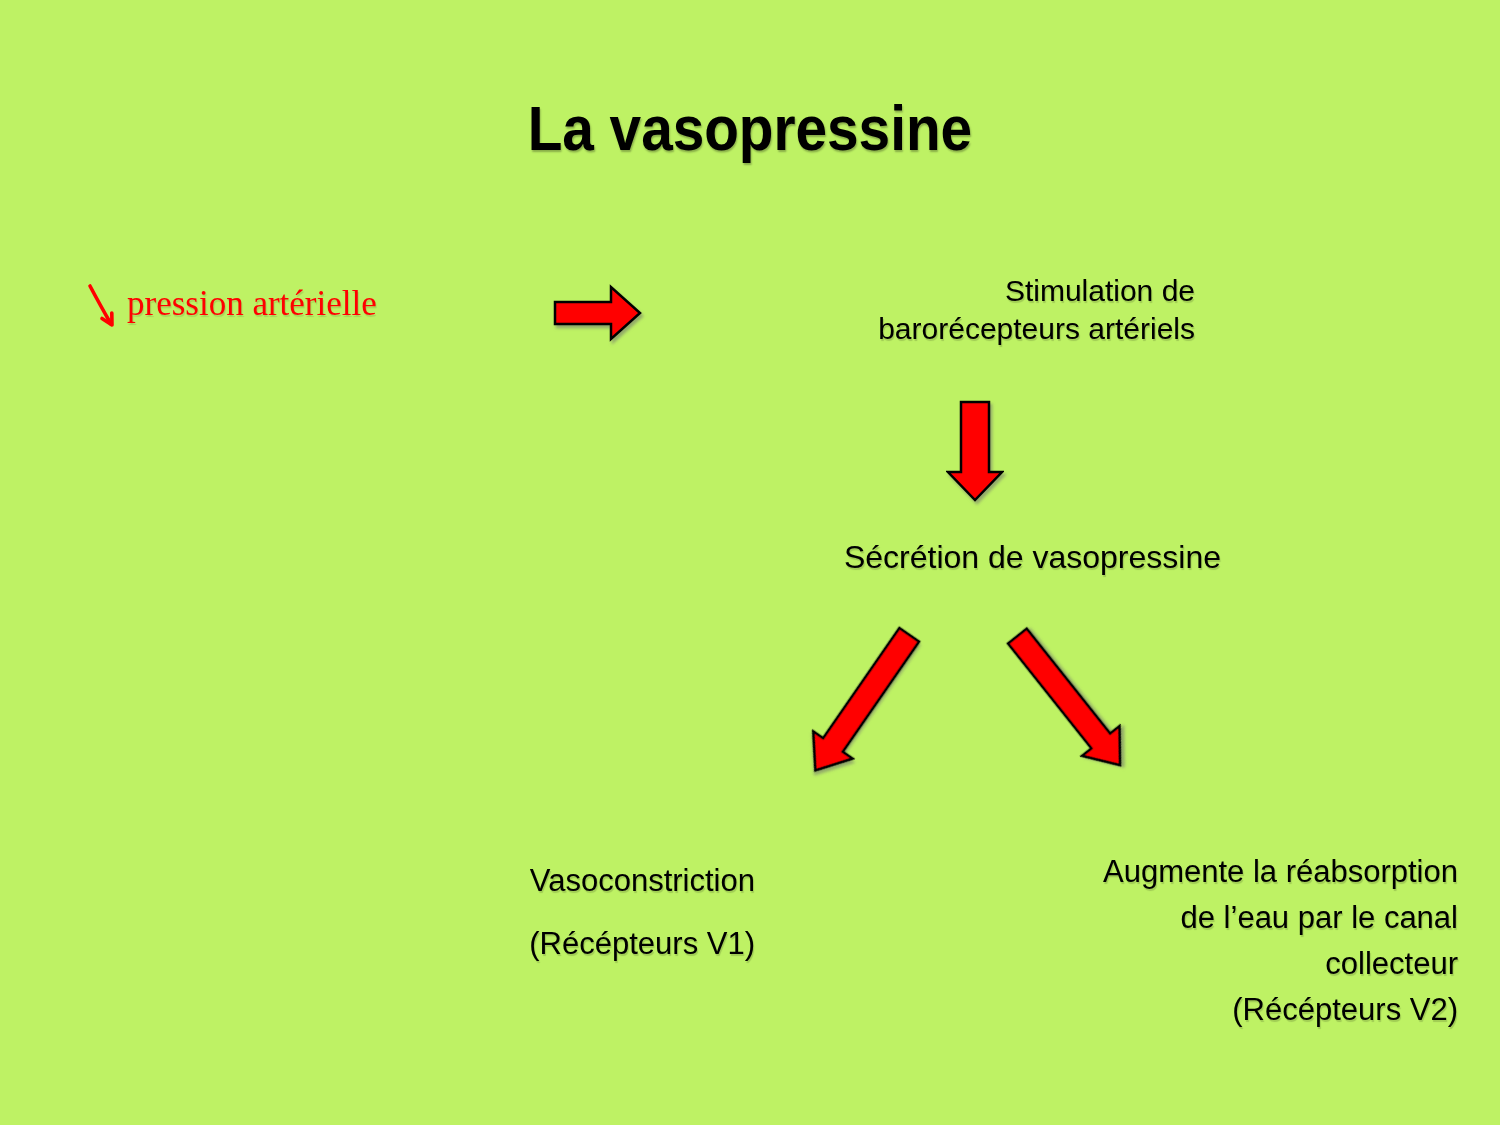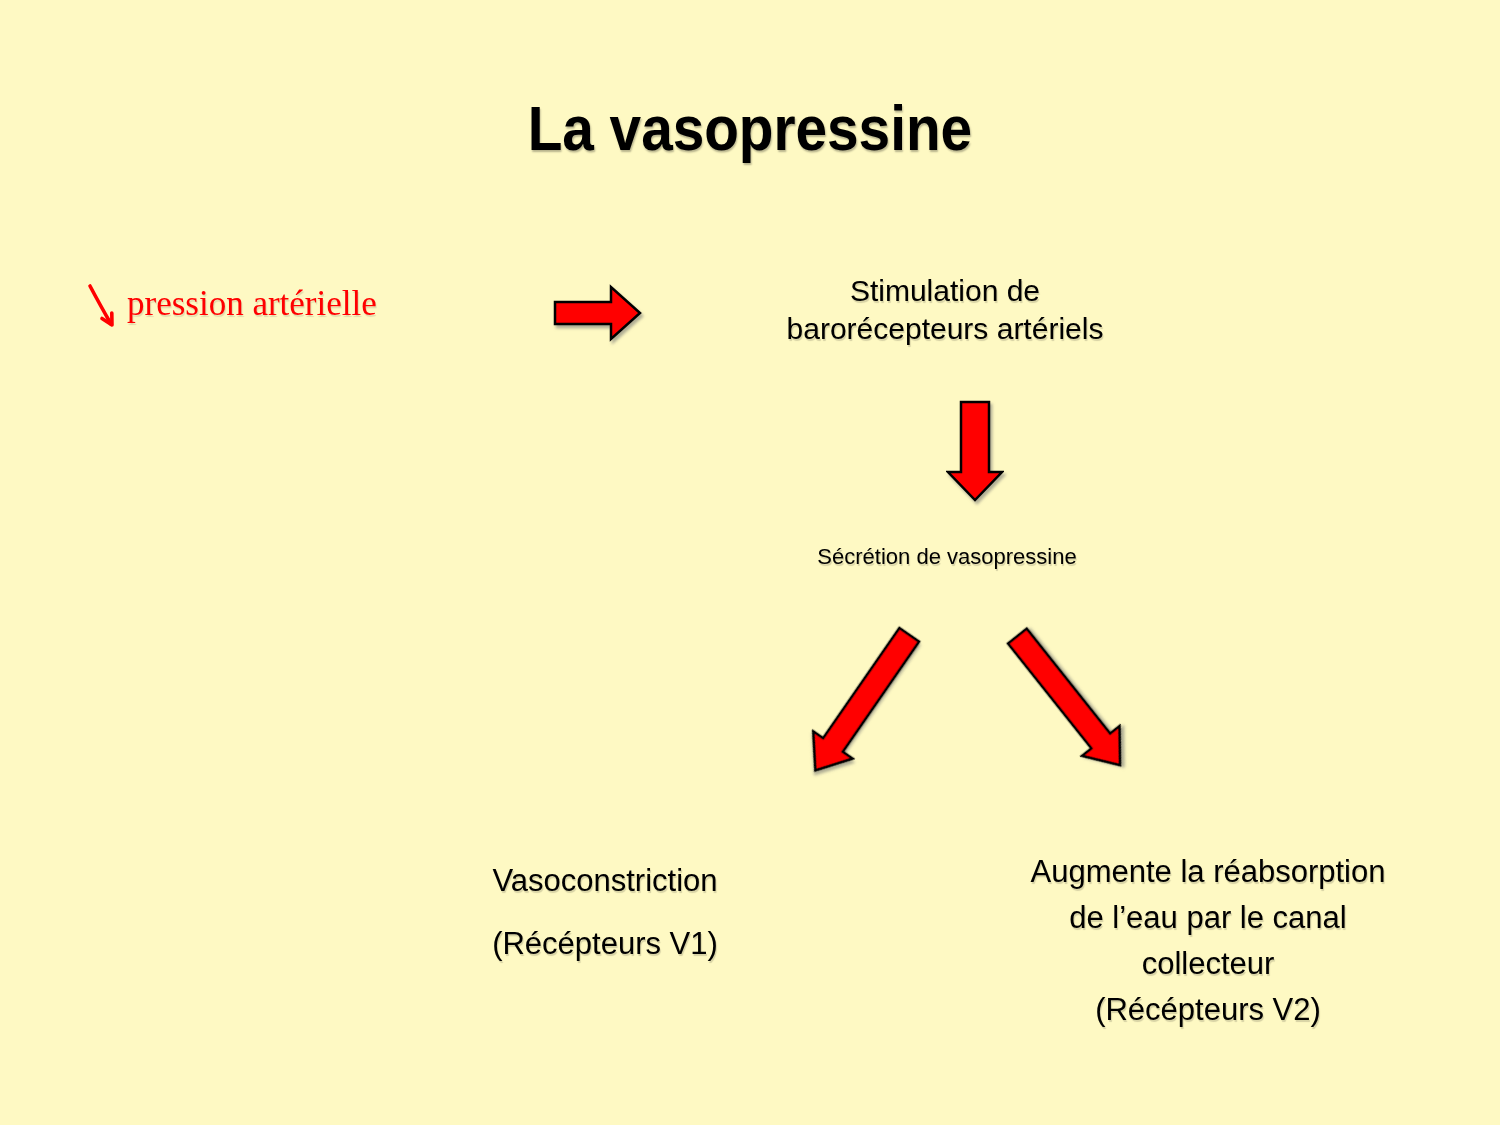--- a/index.html
+++ b/index.html
@@ -2,37 +2,37 @@
 <html><head>
 <meta charset="utf-8">
 <style>
   html,body{margin:0;padding:0}
   body{
     width:1500px;height:1125px;position:relative;overflow:hidden;
     background:#ffffff;
     font-family:"Liberation Sans", sans-serif;
     color:#000;
   }
-  .slide{position:absolute;inset:0;background:#fef9c3}
+  .slide{position:absolute;inset:0;background:#bef264}
 
   .title{
     position:absolute;left:0;top:94px;width:1500px;margin:0;
     text-align:center;font-size:63px;font-weight:700;line-height:1.1;color:#000;
   }
   .title-inner{
     display:inline-block;transform:scaleX(0.9);
     text-shadow:1px 2px 2px rgba(0,0,0,0.28);
   }
 
   .node{
-    position:absolute;text-align:center;white-space:pre-line;color:#000;
+    position:absolute;text-align:right;white-space:pre-line;color:#000;
     text-shadow:1px 1.5px 1px rgba(0,0,0,0.16);
   }
   .node-step1{left:695px;top:272px;width:500px;font-size:30px;line-height:38px}
-  .node-step2{left:697px;top:538px;width:500px;font-size:22px;line-height:38px}
+  .node-step2{left:721px;top:538px;width:500px;font-size:32px;line-height:38px}
   .node-left {left:455px;top:849px;width:300px;font-size:31px;line-height:63px}
   .node-right{left:958px;top:849px;width:500px;font-size:31px;line-height:46px}
 
   .trigger-label{
     position:absolute;left:127px;top:283px;
     font-family:cursive;
     font-size:35px;line-height:1.2;color:#ff0000;
     text-shadow:1px 1.5px 1px rgba(0,0,0,0.12);
   }
   .trigger-icon{position:absolute;left:86px;top:281px}

